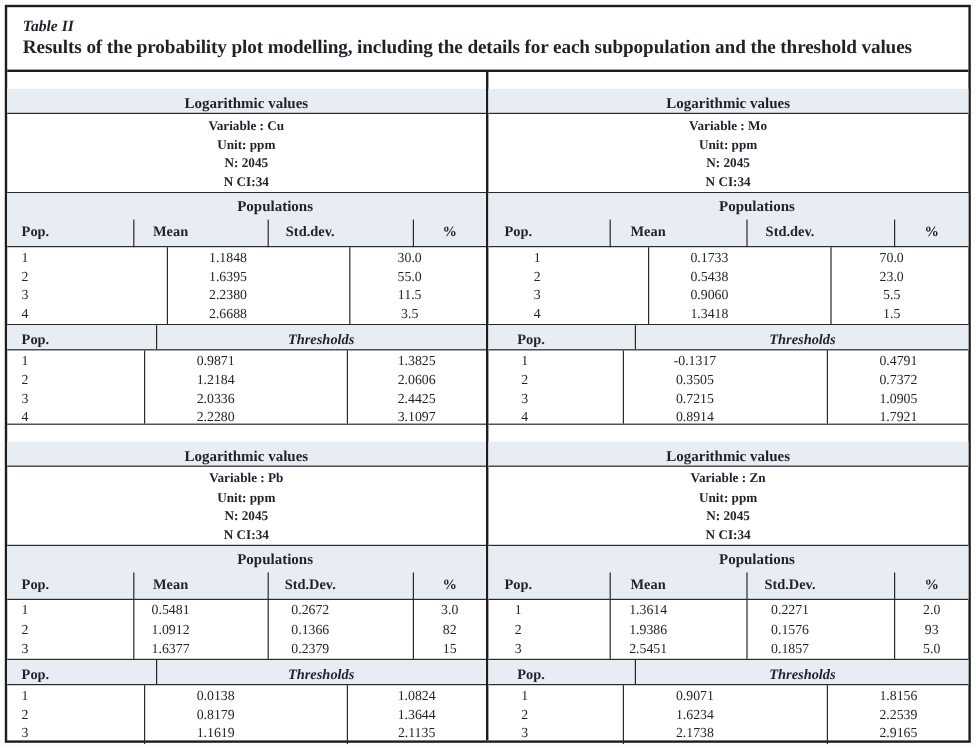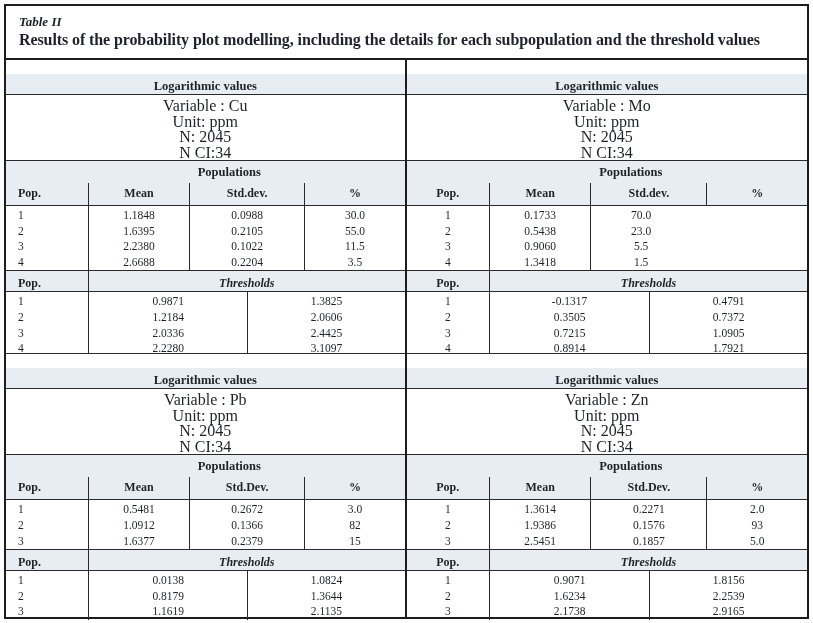--- a/index.html
+++ b/index.html
@@ -15,28 +15,28 @@
   .titleblock{height:52px;padding:7px 13px 0;box-sizing:border-box;}
   .ttitle{font-size:13px;font-weight:bold;font-style:italic;line-height:17px;}
   .tsub{font-size:16px;font-weight:bold;line-height:19px;letter-spacing:-0.1px;}
   .tablebody{flex:1;display:flex;border-top:2px solid #1d1d1d;min-height:0;}
   .half{width:50%;display:flex;flex-direction:column;box-sizing:border-box;min-width:0;}
   .half.left{border-right:2px solid #1d1d1d;}
   .sec{box-sizing:border-box;border-bottom:1.5px solid #2a2a2a;}
   .sec.last{border-bottom:none;flex:1;}
   .band{height:26px;background:#e8edf4;text-align:center;font-weight:bold;
         font-size:12.5px;padding-top:5px;margin-top:14px;}
-  .info{height:72px;text-align:center;font-size:16px;line-height:15.5px;padding-top:3px;}
+  .info{height:72px;text-align:center;font-size:11px;line-height:15.5px;padding-top:3px;font-weight:bold;}
   .popband{height:45px;background:#e8edf4;}
   .ptitle{height:22px;text-align:center;font-weight:bold;font-size:12.5px;padding-top:4px;box-sizing:border-box;padding-left:48px;}
-  .cols{display:flex;box-sizing:border-box;}
+  .cols{display:flex;box-sizing:border-box;gap:36px;}
   .cols.hdr{height:23px;font-weight:bold;font-size:12px;}
   .cols.hdr .c{padding-top:3px;}
   .c{box-sizing:border-box;text-align:center;min-width:0;}
-  .c.b{border-left:1.2px solid #2a2a2a;}
+  .c.b{border-left:1.2px solid #2a2a2a;margin-left:15px;}
   .c.p{width:20.6%;}
   .c.m{width:25.3%;}
   .c.s{width:29%;}
   .c.pc{width:25.1%;}
   .c.t1{width:40%;}
   .c.t2{width:39.4%;}
   .c.rest{width:79.4%;font-style:italic;}
   .al{text-align:left;padding-left:12px;}
   .data{font-size:11.5px;}
   .data .v{line-height:15.6px;}
@@ -84,26 +84,20 @@
             <div class="v">2</div>
             <div class="v">3</div>
             <div class="v">4</div>
           </div>
           <div class="c m b">
             <div class="v">1.1848</div>
             <div class="v">1.6395</div>
             <div class="v">2.2380</div>
             <div class="v">2.6688</div>
           </div>
-          <div class="c s b">
-            <div class="v">0.0988</div>
-            <div class="v">0.2105</div>
-            <div class="v">0.1022</div>
-            <div class="v">0.2204</div>
-          </div>
           <div class="c pc b">
             <div class="v">30.0</div>
             <div class="v">55.0</div>
             <div class="v">11.5</div>
             <div class="v">3.5</div>
           </div>
         </div>
         <div class="sec cols thead">
           <div class="c p al">Pop.</div>
           <div class="c rest b">Thresholds</div>

